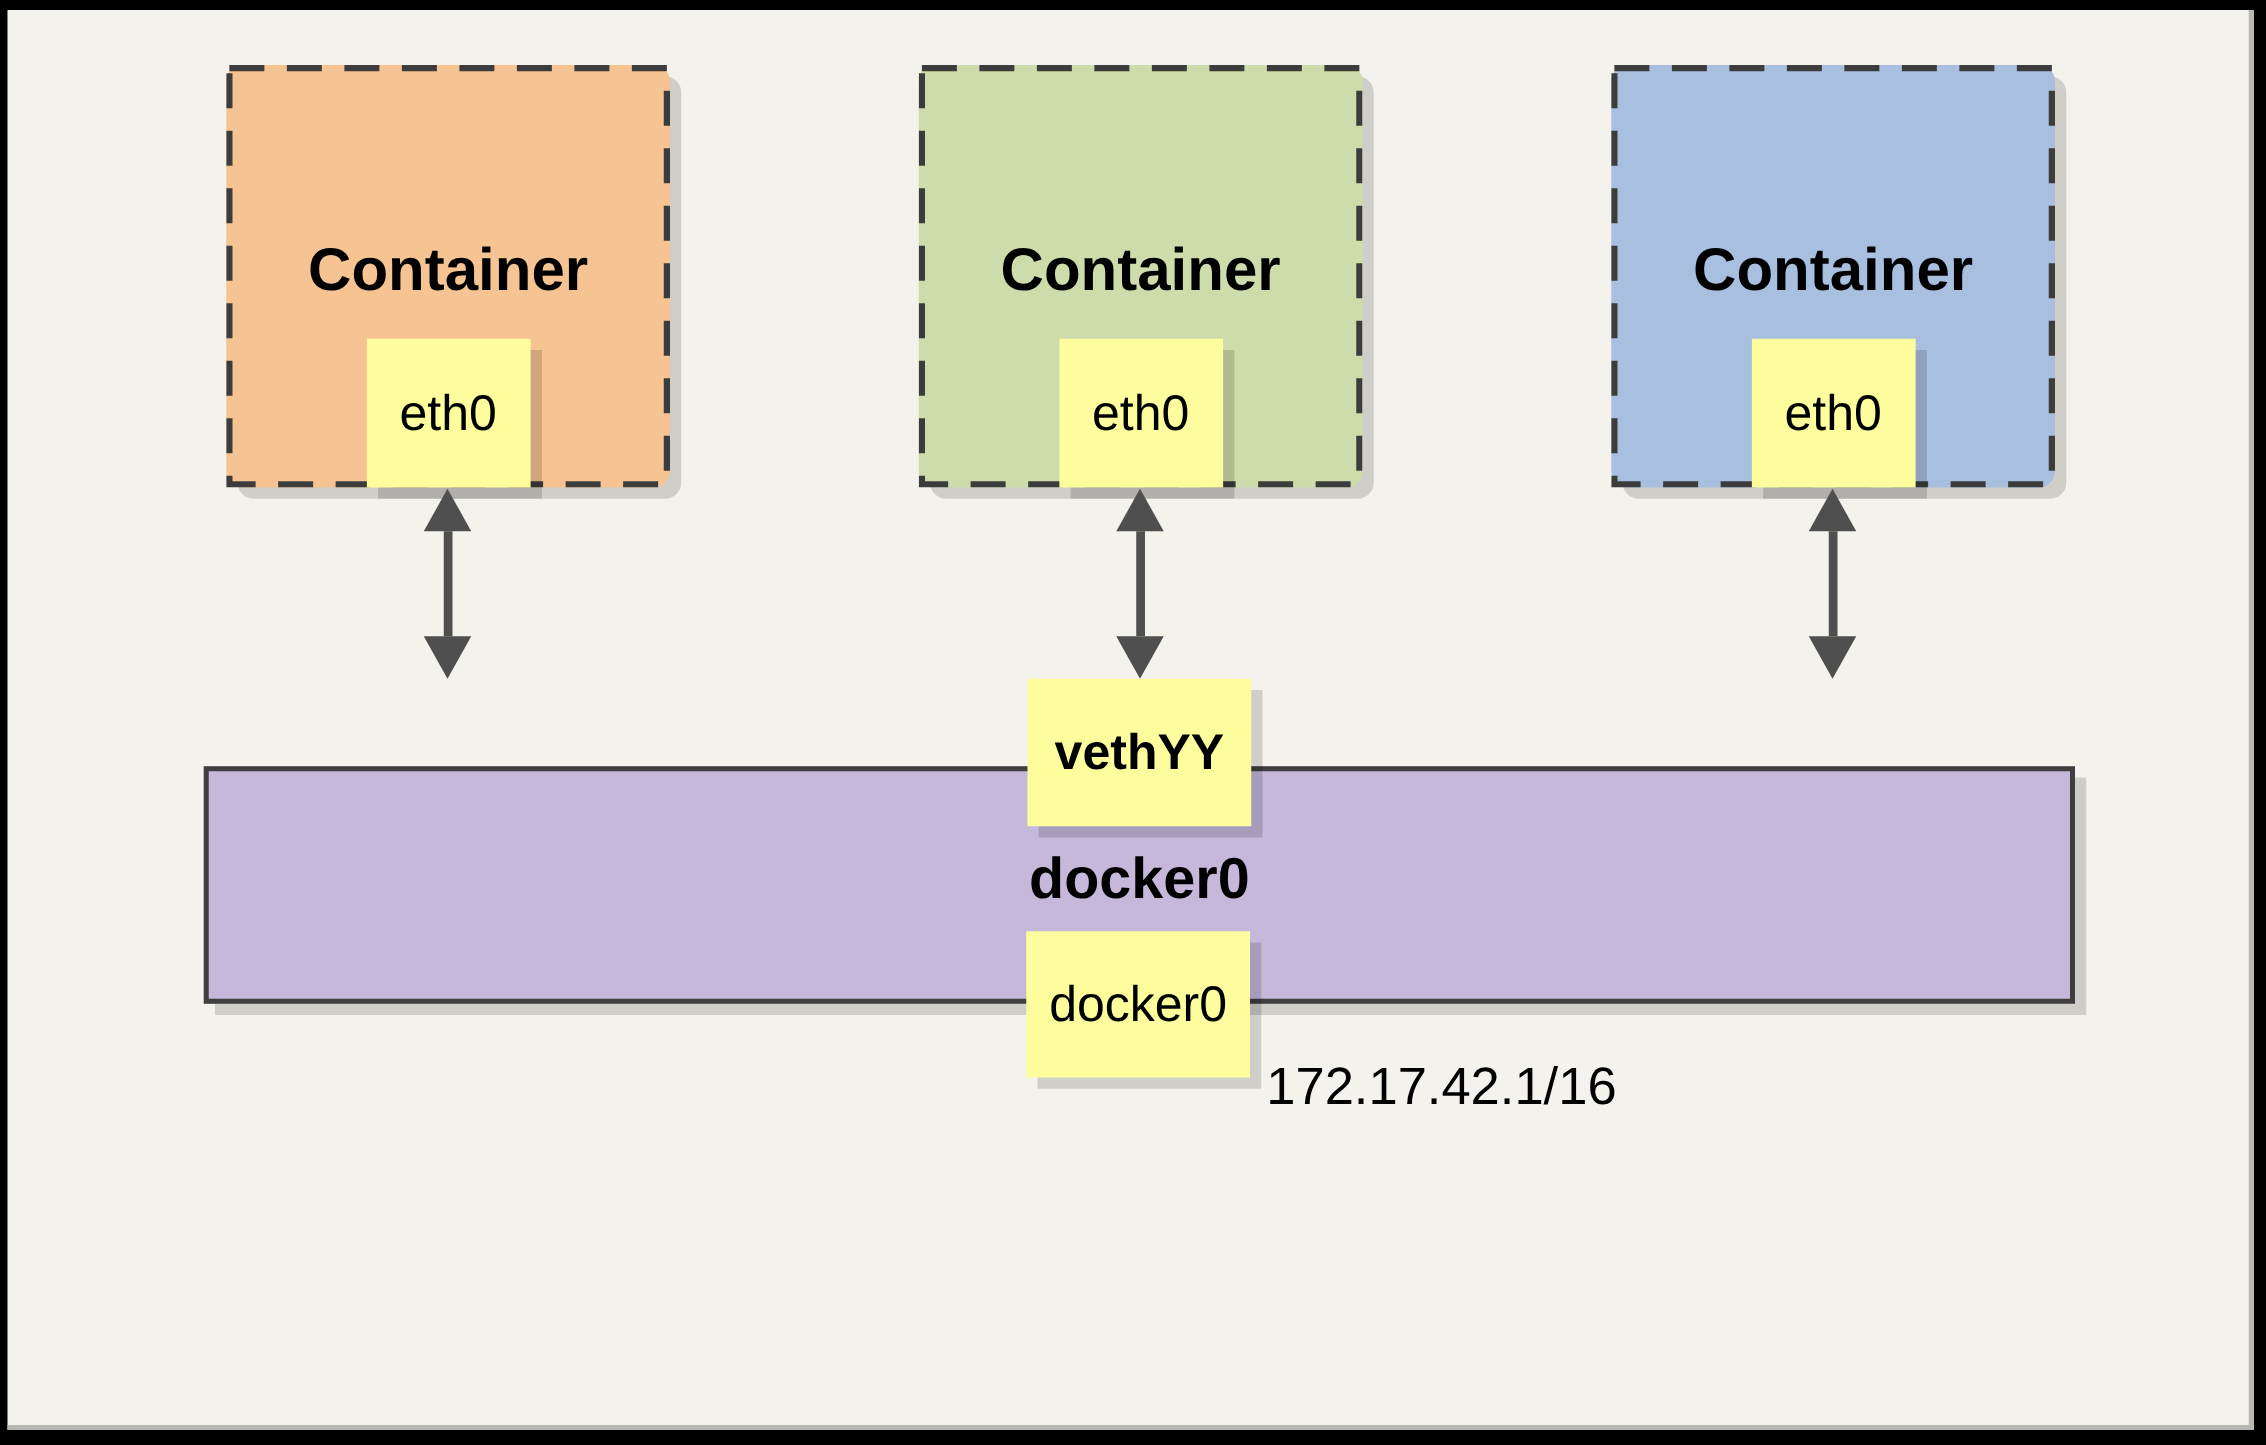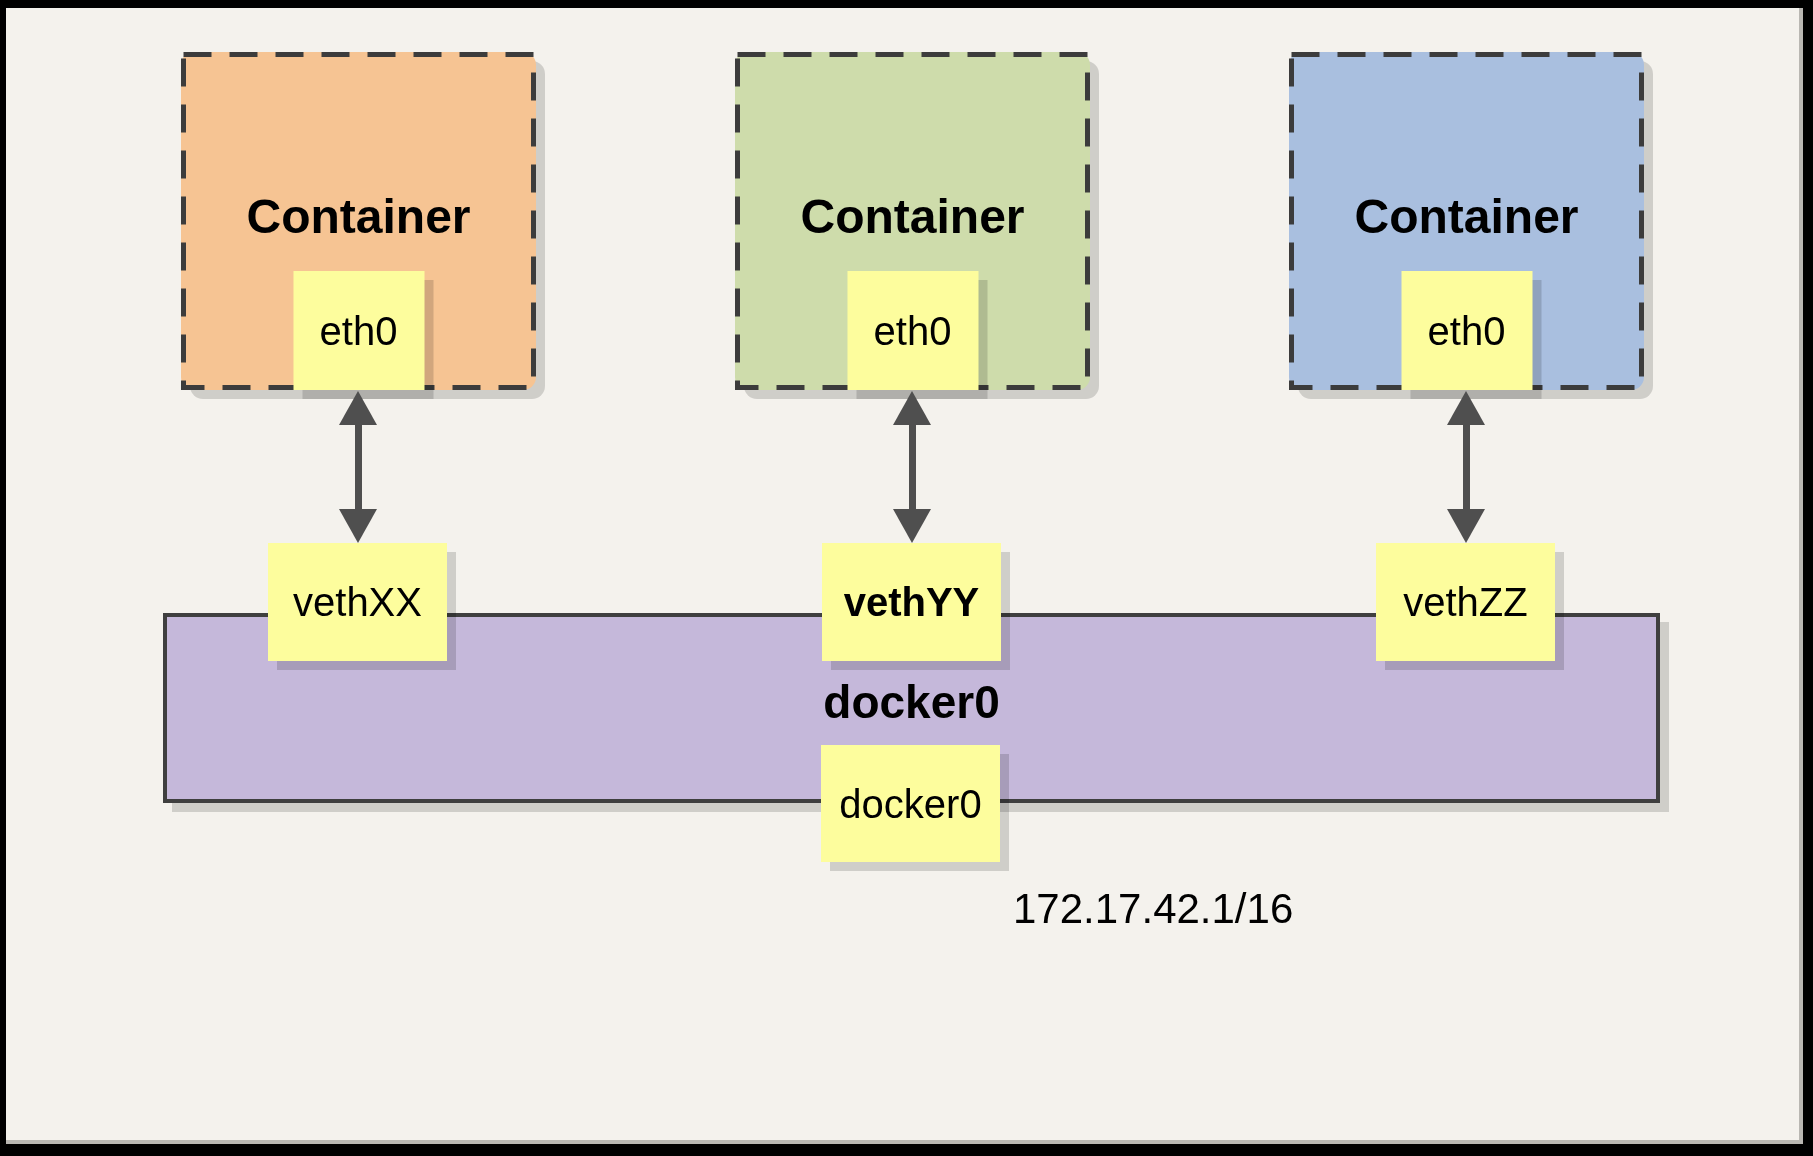--- a/index.html
+++ b/index.html
@@ -130,21 +130,20 @@
     z-index: 2;
   }
 
   .ip {
     position: absolute;
     left: 1013px;
     top: 845px;
     font-size: 42px;
     line-height: 1.15;
     z-index: 2;
-    margin-top: 40px;
   }
 
   .host-label {
     position: absolute;
     left: 0;
     top: 960px;
     width: 100%;
     text-align: center;
     font-size: 90px;
     line-height: 1.15;
@@ -198,29 +197,23 @@
   </div>
   <div class="arrow apos3">
     <div class="ah up"></div>
     <div class="ashaft"></div>
     <div class="ah down"></div>
   </div>
 
   <div class="bridge"></div>
   <div class="bridge-label">docker0</div>
 
-  <div class="ibox vbox vpos1">
-    <span>vethXX</span>
-  </div>
   <div class="ibox vbox vpos2">
     <span>vethYY</span>
   </div>
-  <div class="ibox vbox vpos3">
-    <span>vethZZ</span>
-  </div>
 
   <div class="ibox dbox">
     <span>docker0</span>
   </div>
 
   <div class="ip">172.17.42.1/16</div>
 
 </div>
 
 </body></html>

